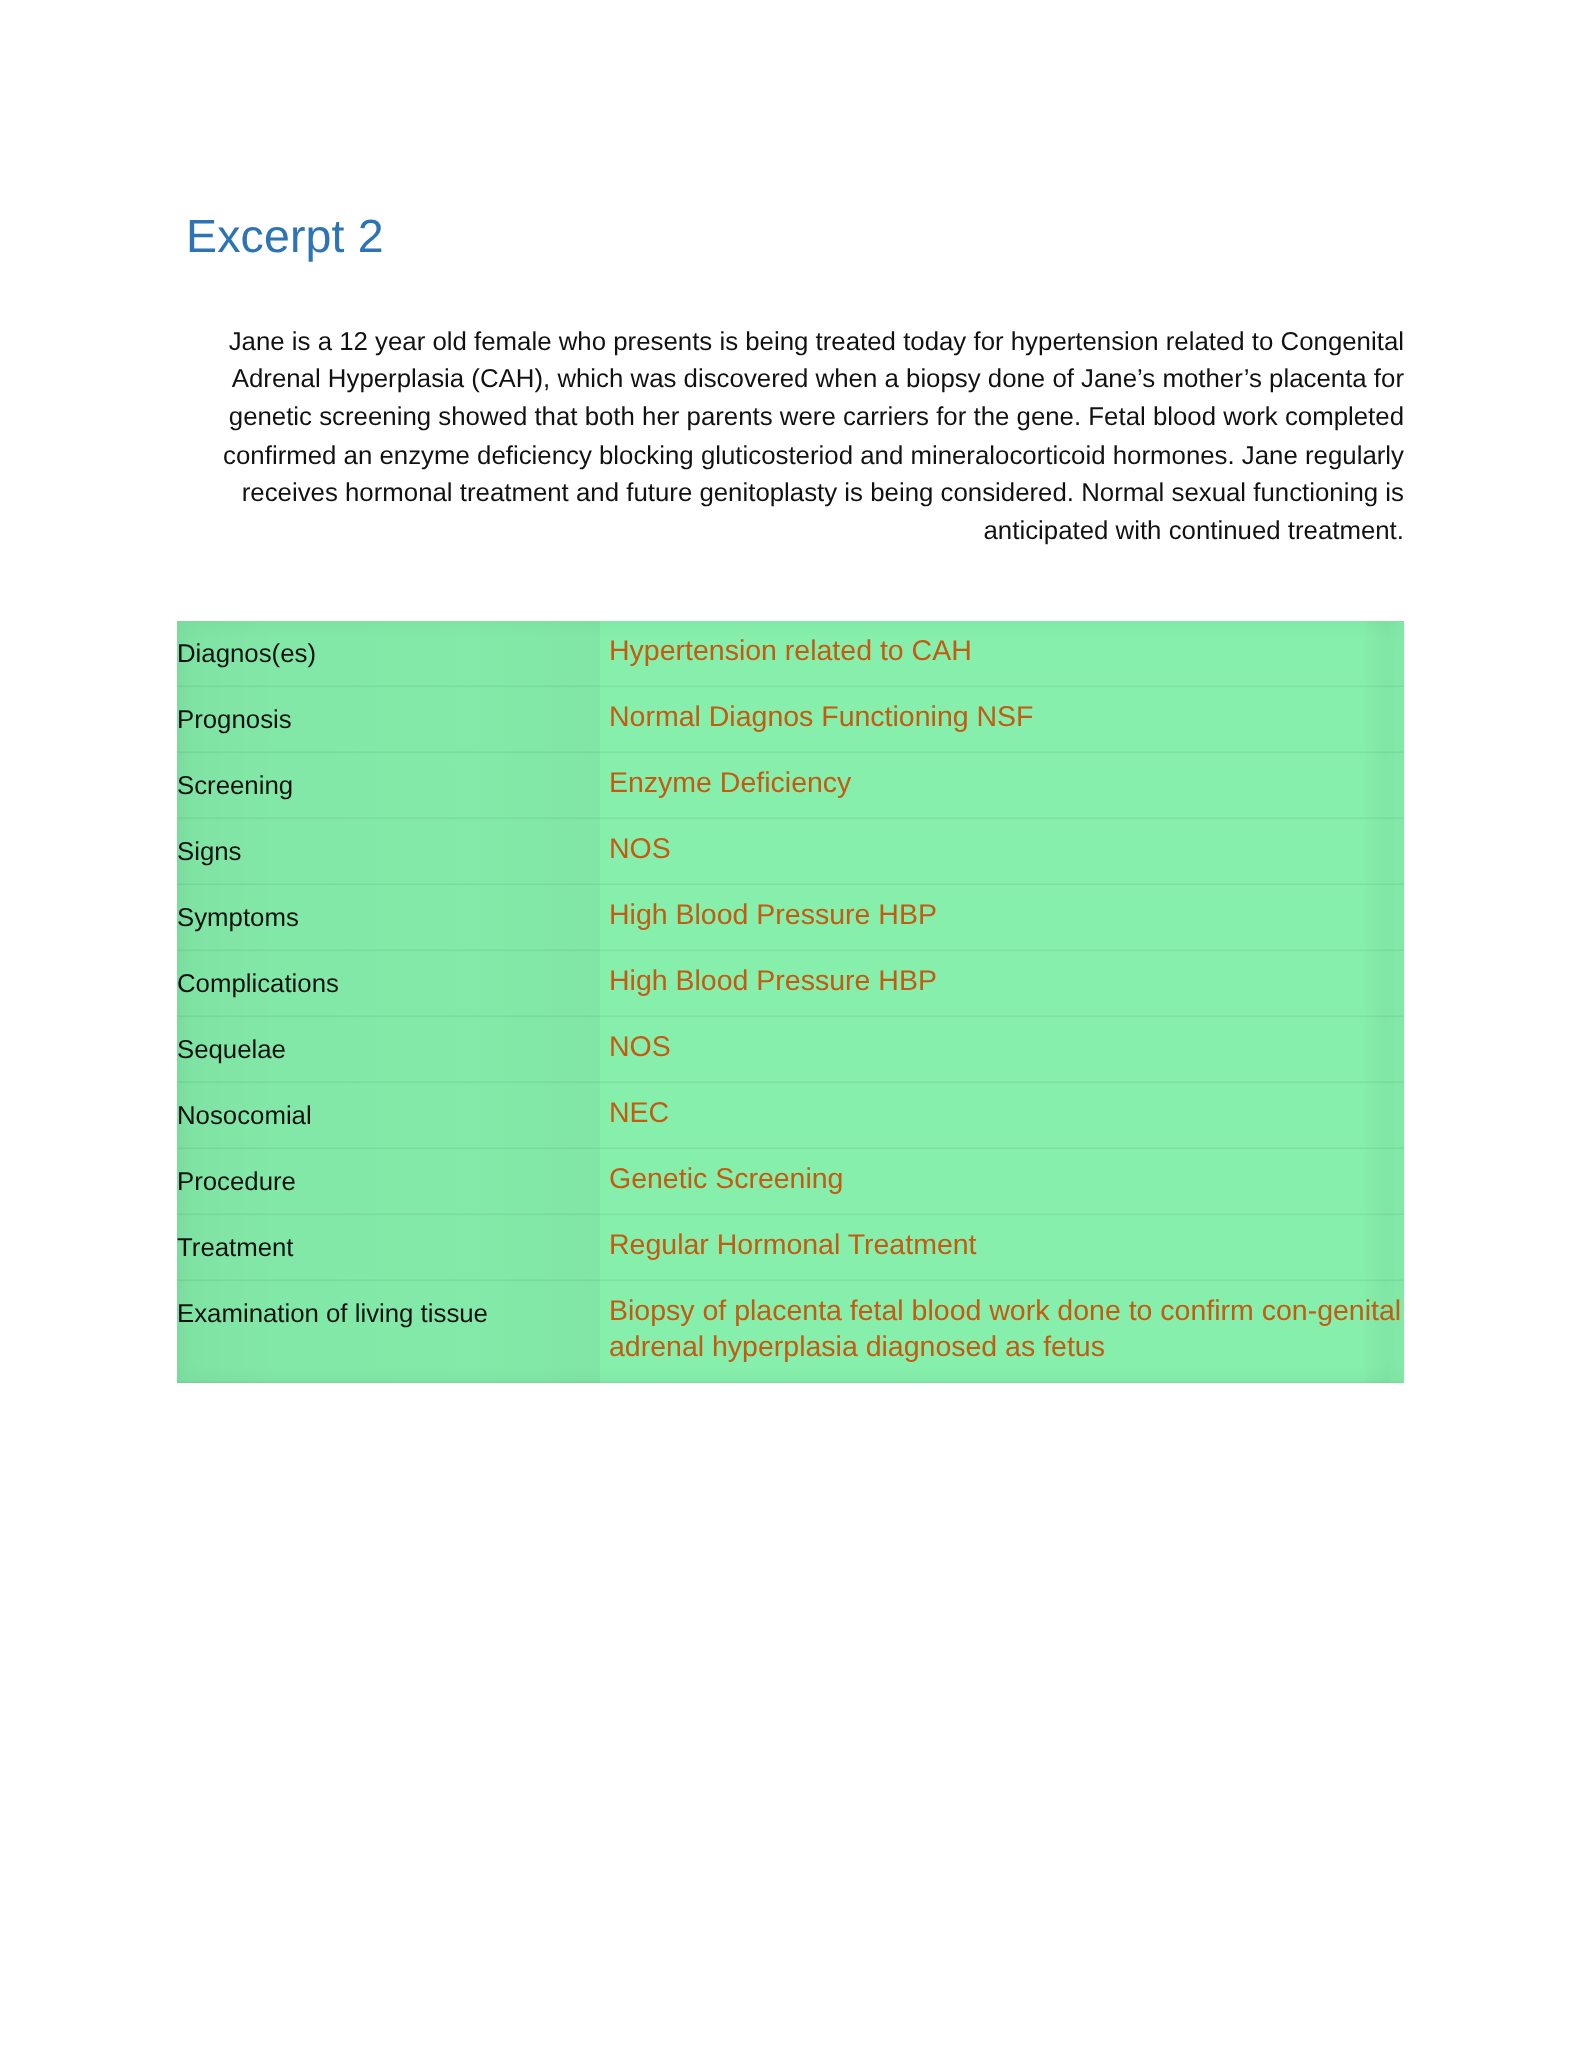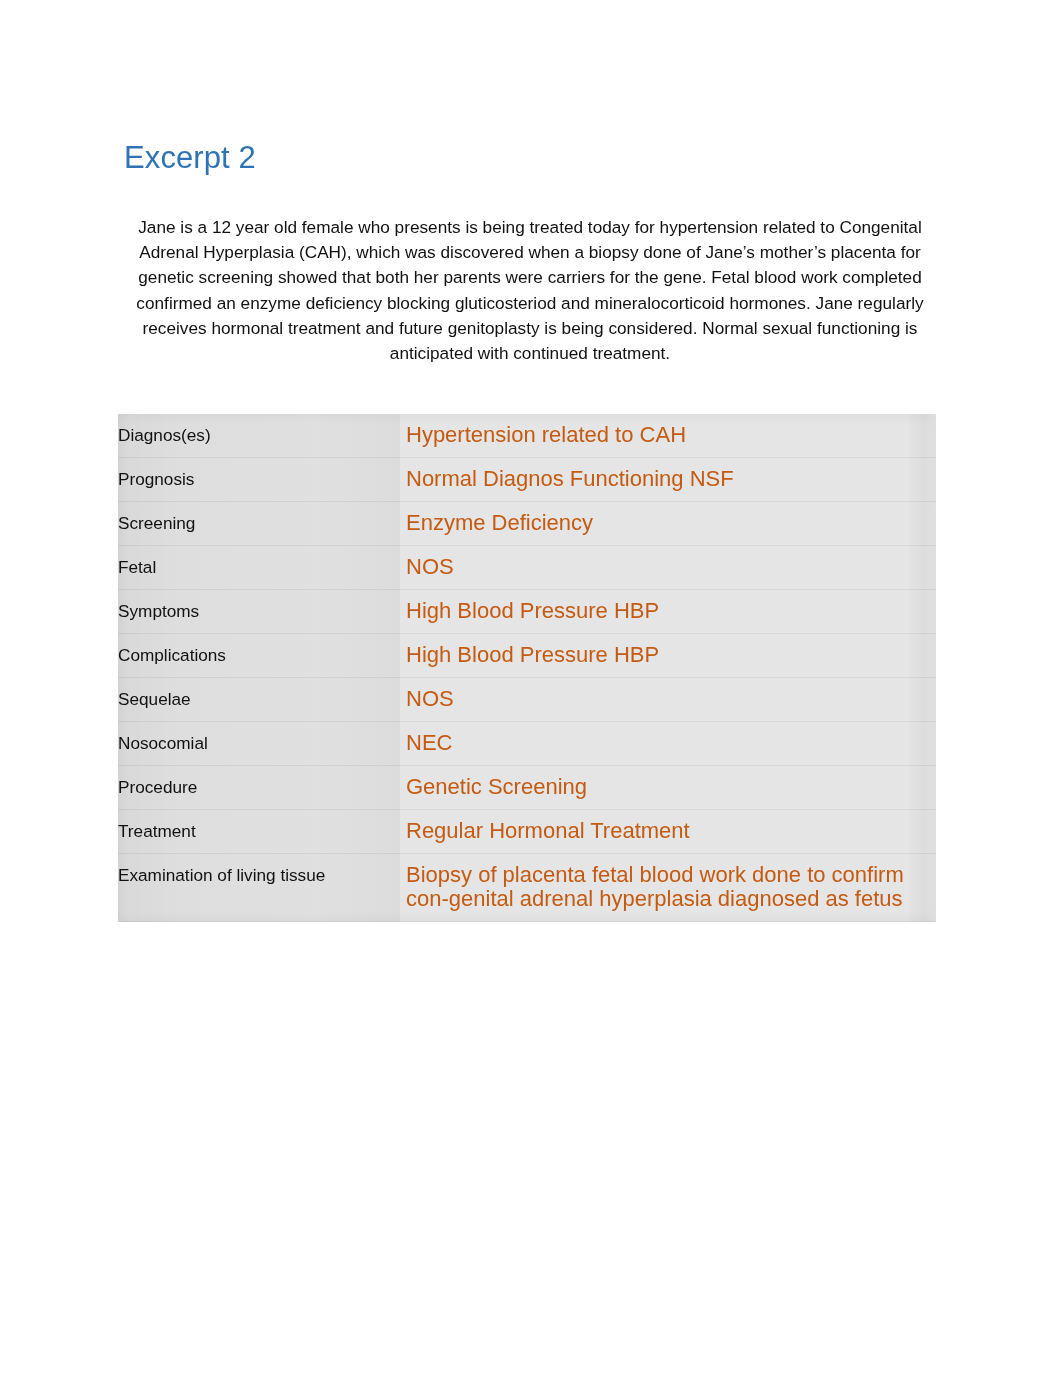--- a/index.html
+++ b/index.html
@@ -42,32 +42,32 @@
   
   .doc-paragraph {
     position: absolute;
     left: 124px;
     top: 215px;
     width: 812px;
     margin: 0;
     font-size: 17.2px;
     line-height: 25.2px;
     color: #111111;
-    text-align: center;
+    text-align: right;
     letter-spacing: 0.01px;
   }
 
   
   .spec-table {
     position: absolute;
     left: 118px;
     top: 414px;
     width: 818px;
     border-collapse: collapse;
-    background: #e5e5e5;
+    background: #86efac;
     
     box-shadow: 0 0 10px 4px rgba(0,0,0,0.035) inset;
   }
 
   
   .spec-table::before {
     content: "";
     position: absolute;
     left: 0; top: 0;
     width: 282px;
@@ -118,21 +118,21 @@
   .cell-label {
     width: 288px;
     padding-left: 14px;
     font-size: 17.2px;
     line-height: 24px;
     color: #111111;
   }
 
   .cell-value {
     padding-left: 15px;
-    font-size: 22px;
+    font-size: 19px;
     line-height: 24px;
     color: #C55A11;
   }
 
   
   .spec-table tr { height: 43px; }
   .spec-table tr.tall { height: 68px; }
 </style>
 </head>
 <body>
@@ -152,21 +152,21 @@
           </tr>
           <tr>
             <td class="cell-label">Prognosis</td>
             <td class="cell-value">Normal Diagnos Functioning NSF</td>
           </tr>
           <tr>
             <td class="cell-label">Screening</td>
             <td class="cell-value">Enzyme Deficiency</td>
           </tr>
           <tr>
-            <td class="cell-label">Fetal</td>
+            <td class="cell-label">Signs</td>
             <td class="cell-value">NOS</td>
           </tr>
           <tr>
             <td class="cell-label">Symptoms</td>
             <td class="cell-value">High Blood Pressure HBP</td>
           </tr>
           <tr>
             <td class="cell-label">Complications</td>
             <td class="cell-value">High Blood Pressure HBP</td>
           </tr>

